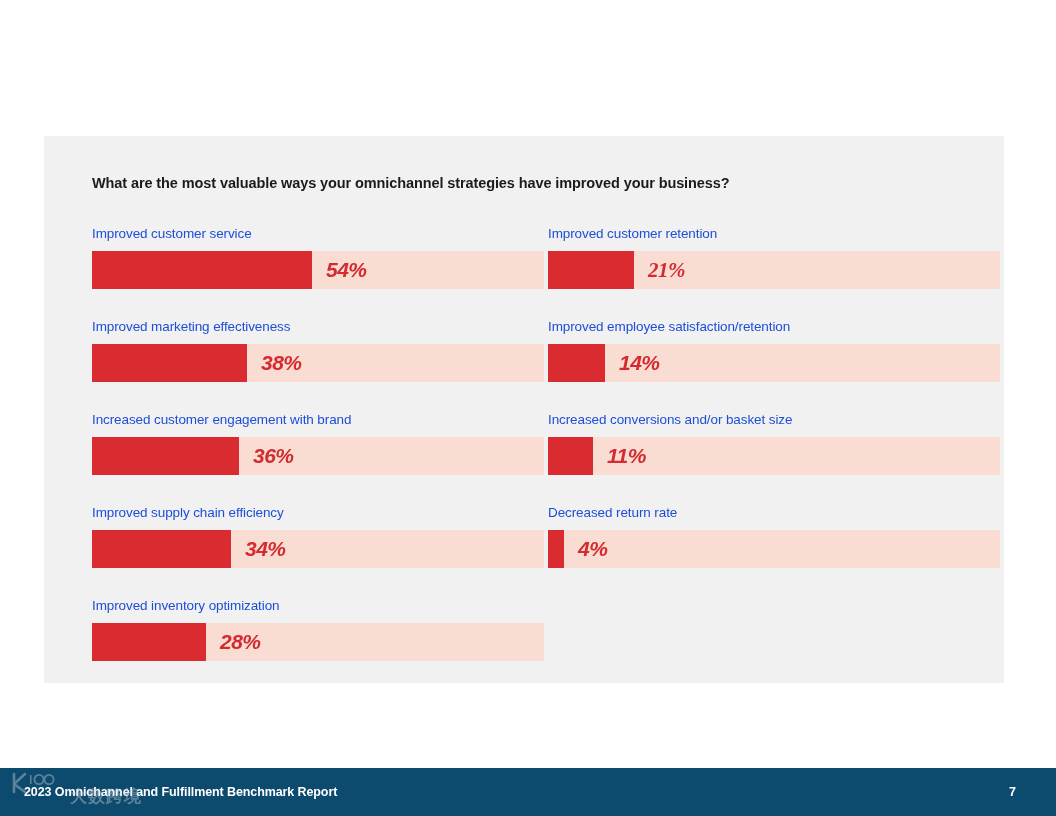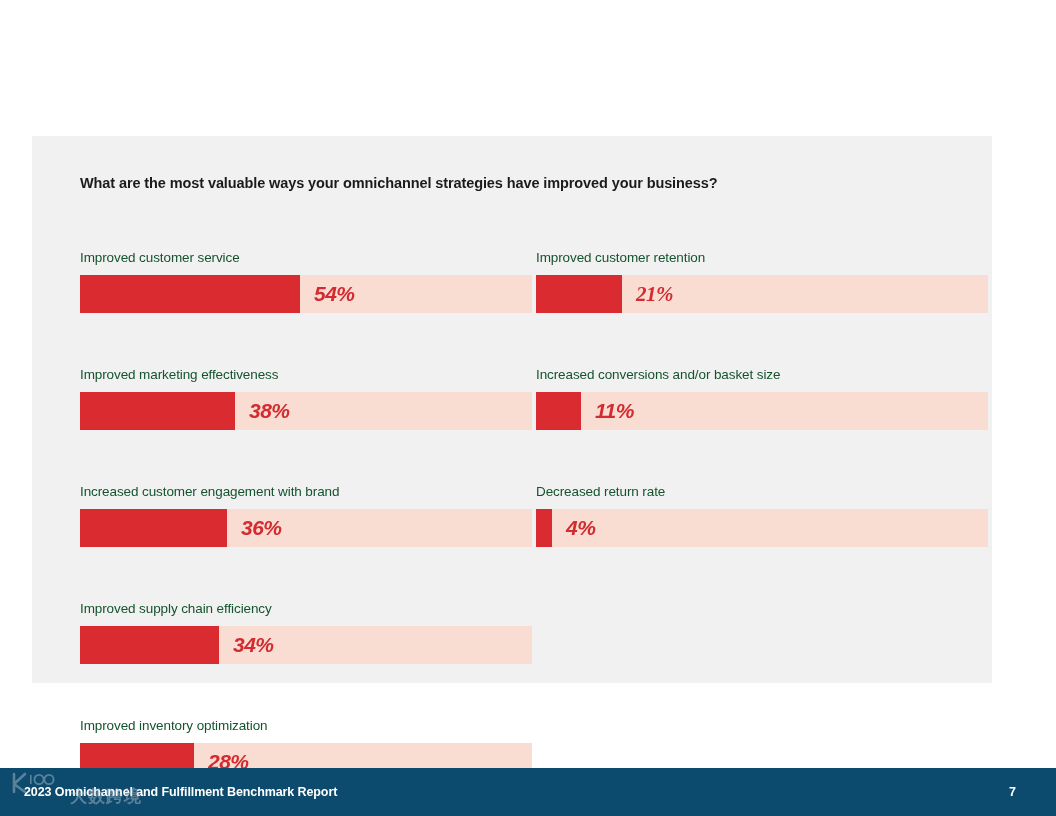--- a/index.html
+++ b/index.html
@@ -12,21 +12,21 @@
     height: 816px;
     position: relative;
     overflow: hidden;
     font-family: "Liberation Sans", sans-serif;
     -webkit-font-smoothing: antialiased;
   }
 
   
   .card {
     position: absolute;
-    left: 32px;
+    left: 44px;
     top: 136px;
     width: 960px;
     height: 547px;
     background: #f1f1f1;
   }
 
   .card-title {
     position: absolute;
     left: 48px;
     top: 38px;
@@ -53,25 +53,24 @@
     flex-direction: column;
   }
 
   .bar-item {
     margin-bottom: 30px;
   }
   .bar-item:last-child { margin-bottom: 0; }
 
   .bar-label {
     font-size: 13.5px;
-    color: #14532d;
+    color: #1d4ed8;
     line-height: 16px;
     margin-bottom: 9px;
     letter-spacing: -0.1px;
-    margin-top: 24px;
   }
 
   .bar-track {
     position: relative;
     width: 408px;
     height: 38px;
     background: #f9ddd3;
     overflow: hidden;
     padding-left: 44px;
   }
@@ -207,20 +206,27 @@
             <div class="bar-value" style="left: 128px;">28%</div>
           </div>
         </div>
       </div>
     <div class="column" id="col-right">
         <div class="bar-item">
           <div class="bar-label">Improved customer retention</div>
           <div class="bar-track">
             <div class="bar-fill" style="width: 86px;"></div>
             <div class="bar-value" style="left: 100px; font-family: Liberation Serif, serif;">21%</div>
+          </div>
+        </div>
+        <div class="bar-item">
+          <div class="bar-label">Improved employee satisfaction/retention</div>
+          <div class="bar-track">
+            <div class="bar-fill" style="width: 57px;"></div>
+            <div class="bar-value" style="left: 71px;">14%</div>
           </div>
         </div>
         <div class="bar-item">
           <div class="bar-label">Increased conversions and/or basket size</div>
           <div class="bar-track">
             <div class="bar-fill" style="width: 45px;"></div>
             <div class="bar-value" style="left: 59px;">11%</div>
           </div>
         </div>
         <div class="bar-item">

